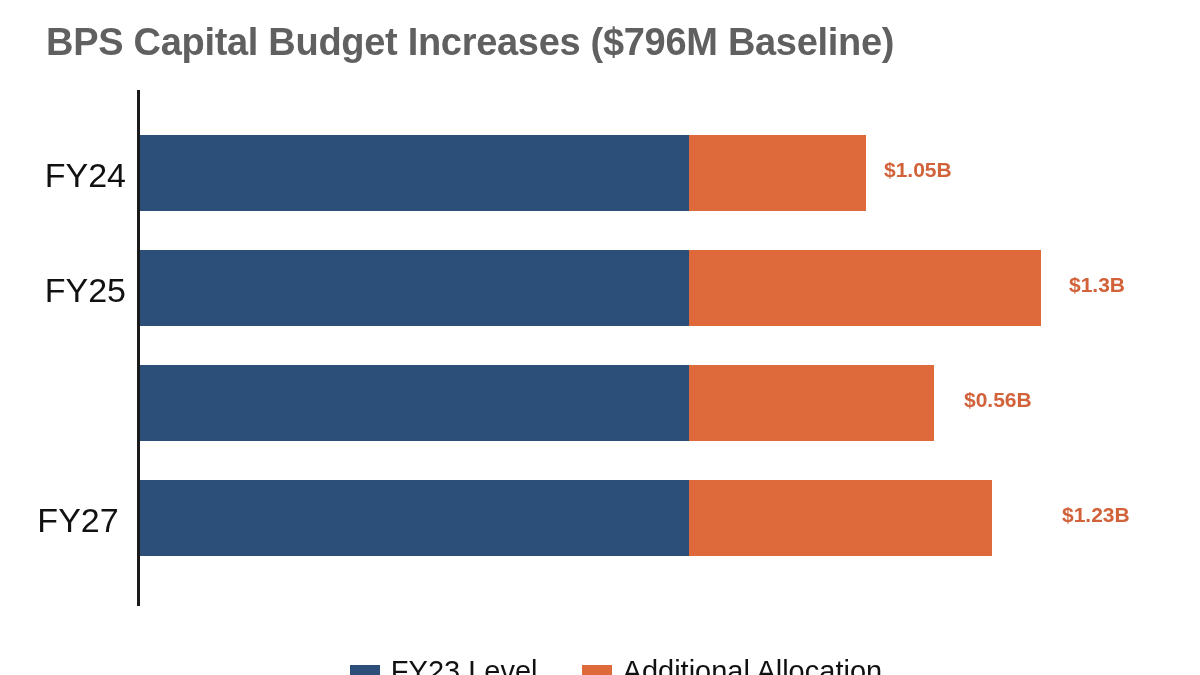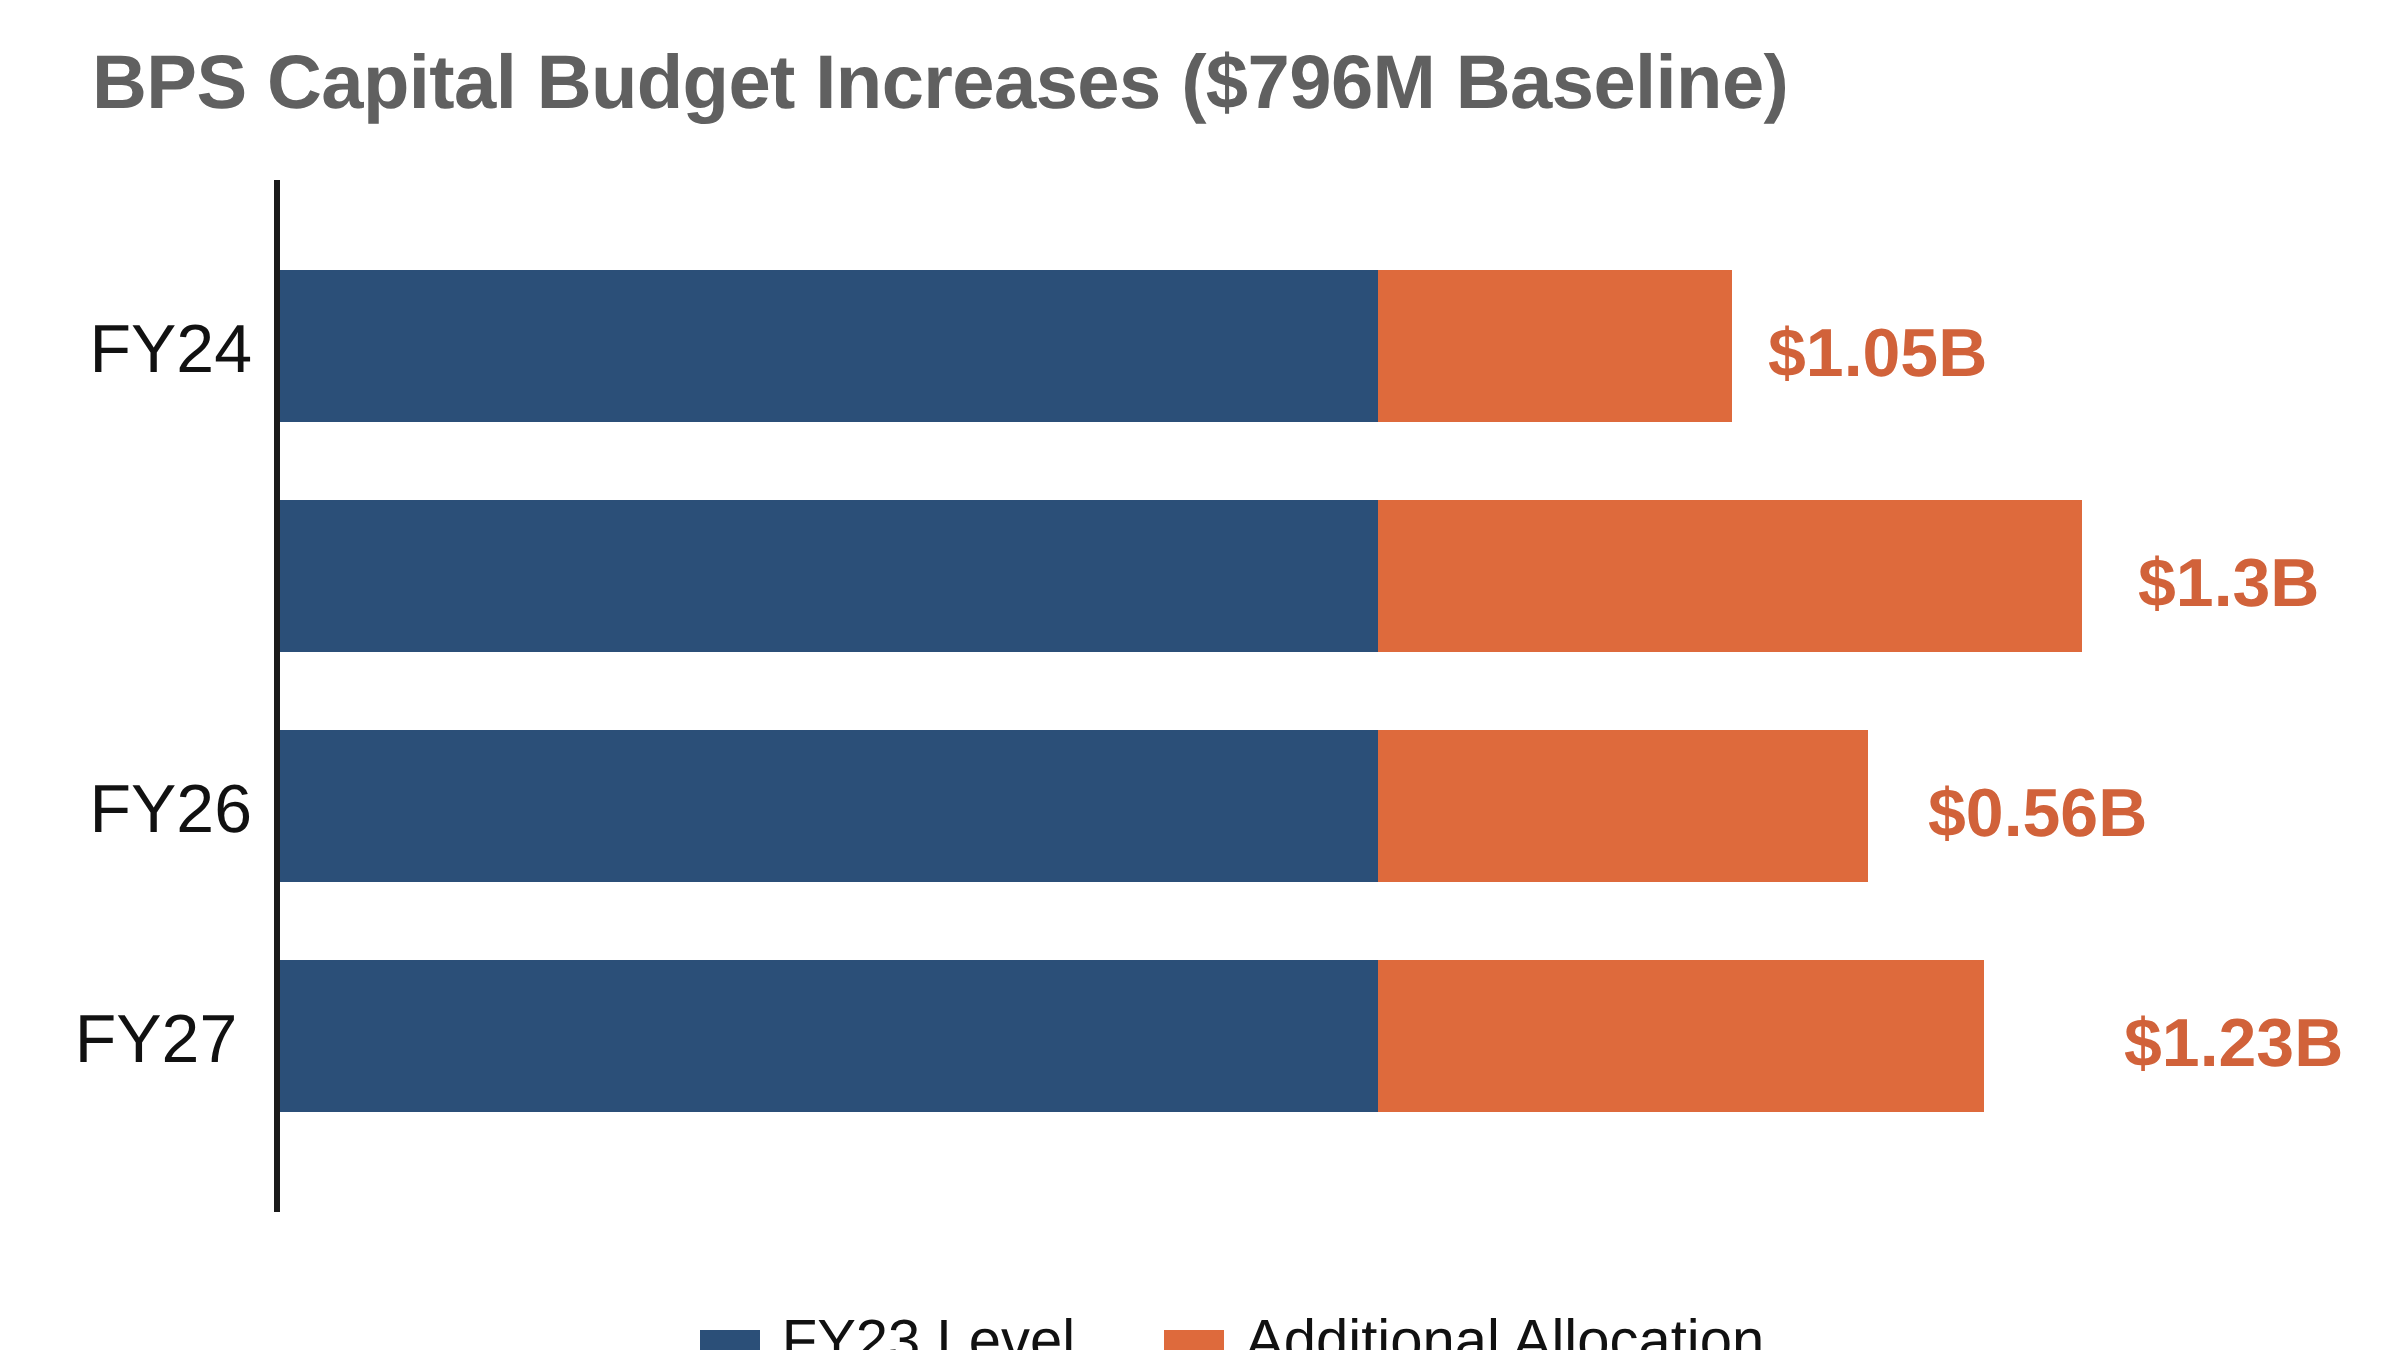--- a/index.html
+++ b/index.html
@@ -74,21 +74,21 @@
   .bar-seg {
     position: absolute;
     top: 0;
     height: 100%;
   }
   .bar-seg.base { background: #2B4F78; }
   .bar-seg.extra { background: #DE6A3C; }
 
   .bar-value {
     position: absolute;
-    font-size: 34px;
+    font-size: 21px;
     font-weight: bold;
     color: #D1623A;
     white-space: nowrap;
   }
 
   
   #legend {
     position: absolute;
     left: 0;
     top: 654px;
@@ -134,29 +134,29 @@
 
     <div class="cat-label" style="top:156px;">FY24</div>
 
     <div class="bar-row" style="top:135px; height:76px; width:726px;">
       <div class="bar-seg base" style="left:0px; width:549px;"></div>
       <div class="bar-seg extra" style="left:549px; width:177px;"></div>
     </div>
 
     <div class="bar-value" style="left:868px; top:158px;">$1.05B</div>
 
+    <div class="cat-label" style="top:271px;">FY25</div>
 
     <div class="bar-row" style="top:250px; height:76px; width:901px;">
       <div class="bar-seg base" style="left:0px; width:549px;"></div>
       <div class="bar-seg extra" style="left:549px; width:352px;"></div>
     </div>
 
     <div class="bar-value" style="left:1053px; top:273px;">$1.3B</div>
 
-    <div class="cat-label" style="top:386px;">FY26</div>
 
     <div class="bar-row" style="top:365px; height:76px; width:794px;">
       <div class="bar-seg base" style="left:0px; width:549px;"></div>
       <div class="bar-seg extra" style="left:549px; width:245px;"></div>
     </div>
 
     <div class="bar-value" style="left:948px; top:388px;">$0.56B</div>
 
     <div class="cat-label" style="top:501px;text-align:center;">FY27</div>
 

